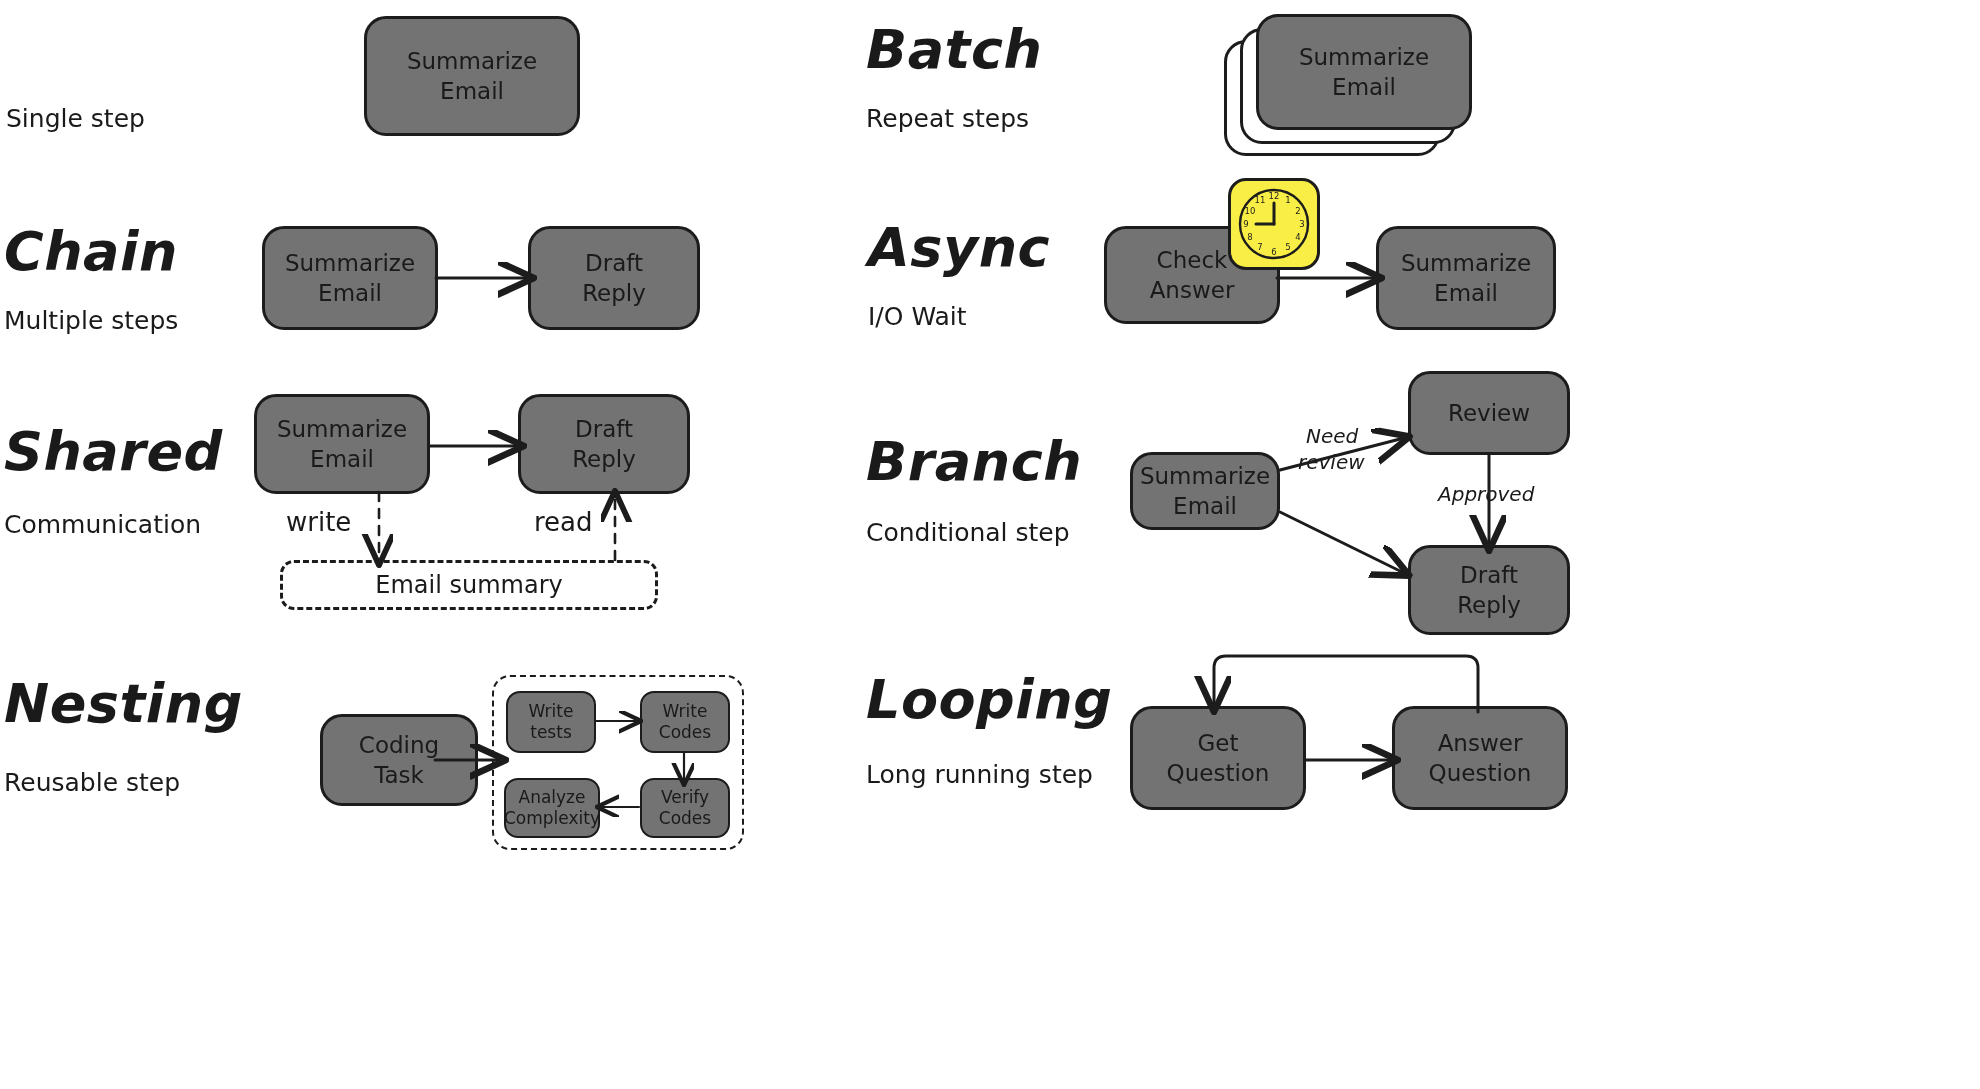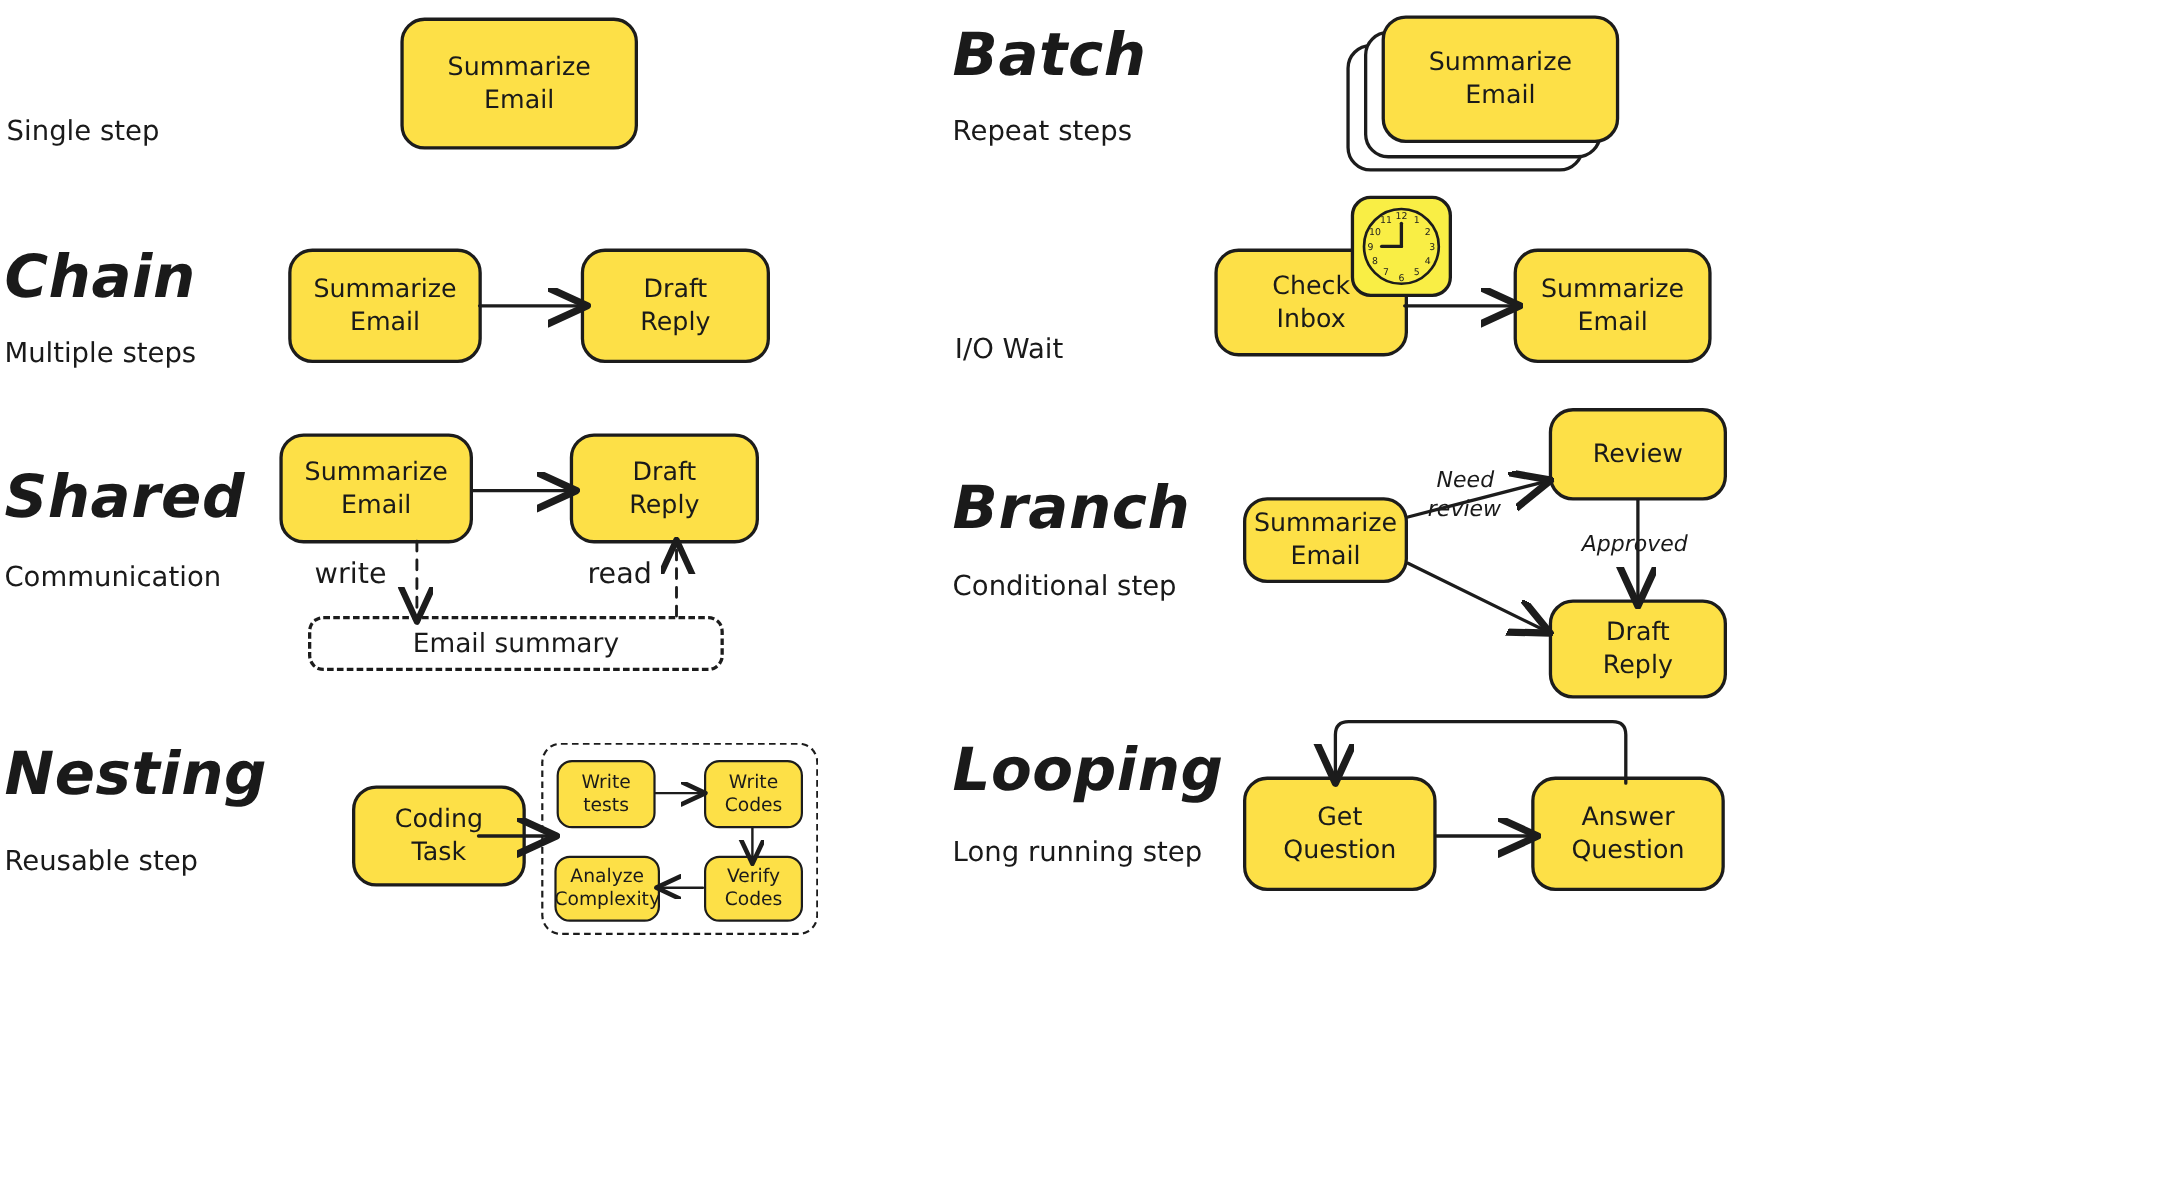--- a/index.html
+++ b/index.html
@@ -30,21 +30,21 @@
     font-weight: 400;
     color: #1a1a1a;
     white-space: nowrap;
   }
 
   
   .node {
     position: absolute;
     border: 3px solid #1c1c1c;
     border-radius: 22px;
-    background: #fde047;
+    background: #737373;
     display: flex;
     align-items: center;
     justify-content: center;
     text-align: center;
     font-family: "DejaVu Sans", sans-serif;
     font-size: 23px;
     line-height: 1.32;
     color: #1a1a1a;
     padding: 4px 6px;
     white-space: pre-line;
@@ -195,23 +195,24 @@
   <div class="node" style="left:1256px; top:14px; width:216px; height:116px;">Summarize
 Email</div>
 
   <div class="title" style="left:4px; top:220px;">Chain</div>
   <div class="subtitle" style="left:4px; top:306px;">Multiple steps</div>
   <div class="node" style="left:262px; top:226px; width:176px; height:104px;">Summarize
 Email</div>
   <div class="node" style="left:528px; top:226px; width:172px; height:104px;">Draft
 Reply</div>
 
+  <div class="title" style="left:868px; top:216px;">Async</div>
   <div class="subtitle" style="left:868px; top:302px;">I/O Wait</div>
   <div class="node" style="left:1104px; top:226px; width:176px; height:98px;">Check
-Inbox</div>
+Answer</div>
   <div class="node" style="left:1376px; top:226px; width:180px; height:104px;">Summarize
 Email</div>
 
   <div class="clock" style="left:1228px; top:178px;">
     <svg width="86" height="86" viewBox="0 0 86 86">
       <circle cx="43" cy="43" r="34" fill="none" stroke="#1c1c1c" stroke-width="2.4"></circle>
       <line x1="43" y1="43" x2="43" y2="22" stroke="#1c1c1c" stroke-width="3" stroke-linecap="round"></line>
       <line x1="43" y1="43" x2="25" y2="43" stroke="#1c1c1c" stroke-width="3" stroke-linecap="round"></line>
       <g font-family="DejaVu Sans, sans-serif" font-size="8.5" fill="#1c1c1c" text-anchor="middle">
         <text x="43" y="18">12</text>

